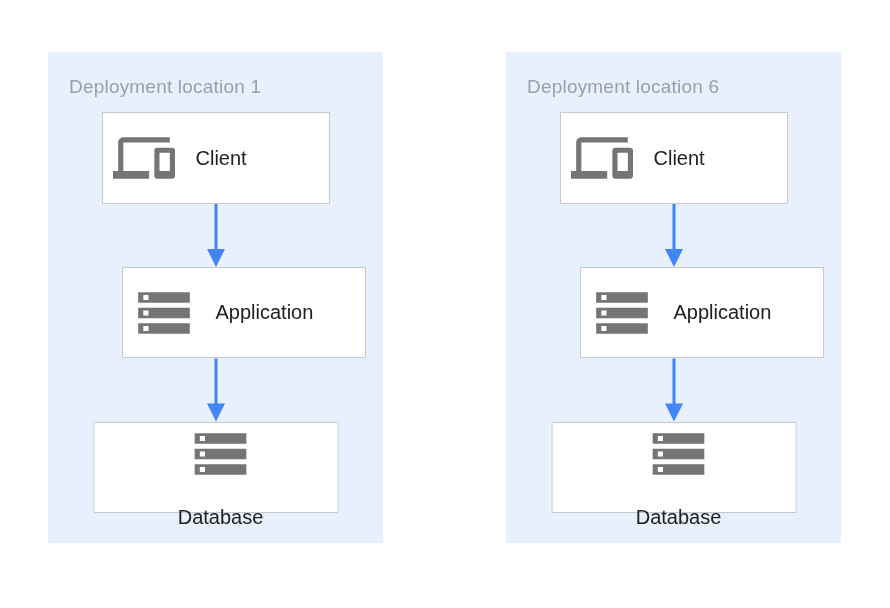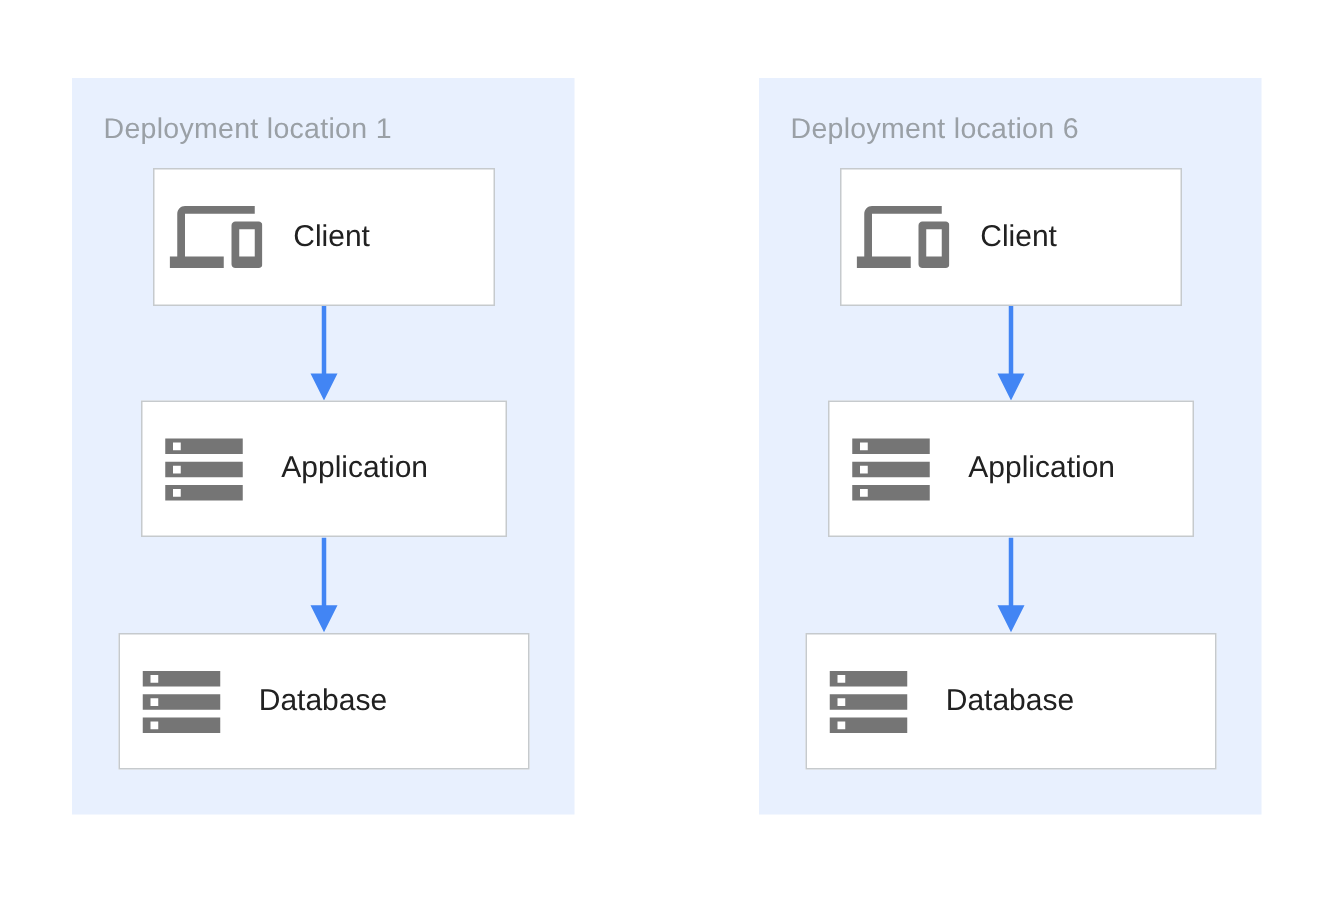--- a/index.html
+++ b/index.html
@@ -36,22 +36,22 @@
     transform: translateX(-50%);
     height: 92px;
     background: #ffffff;
     border: 1px solid var(--box-border, #C6CACD);
     display: flex;
     align-items: center;
     padding-left: 10px;
     gap: 21px;
   }
   .node.client   { top: 60px;  width: 228px; }
-  .node.app      { top: 215px; width: 244px; height: 91px; }
-  .node.db       { top: 370px; width: 274px; height: 91px; }
+  .node.app      { top: 215px; width: 244px; height: 91px; margin-left: 28px; }
+  .node.db       { top: 370px; width: 245px; height: 91px; flex-direction: column; }
   .node-icon {
     color: var(--icon-gray, #757575);
     display: flex;
     align-items: center;
     flex: 0 0 auto;
   }
   .node-label {
     font-size: 20px;
     color: var(--label-text, #212121);
     white-space: nowrap;

